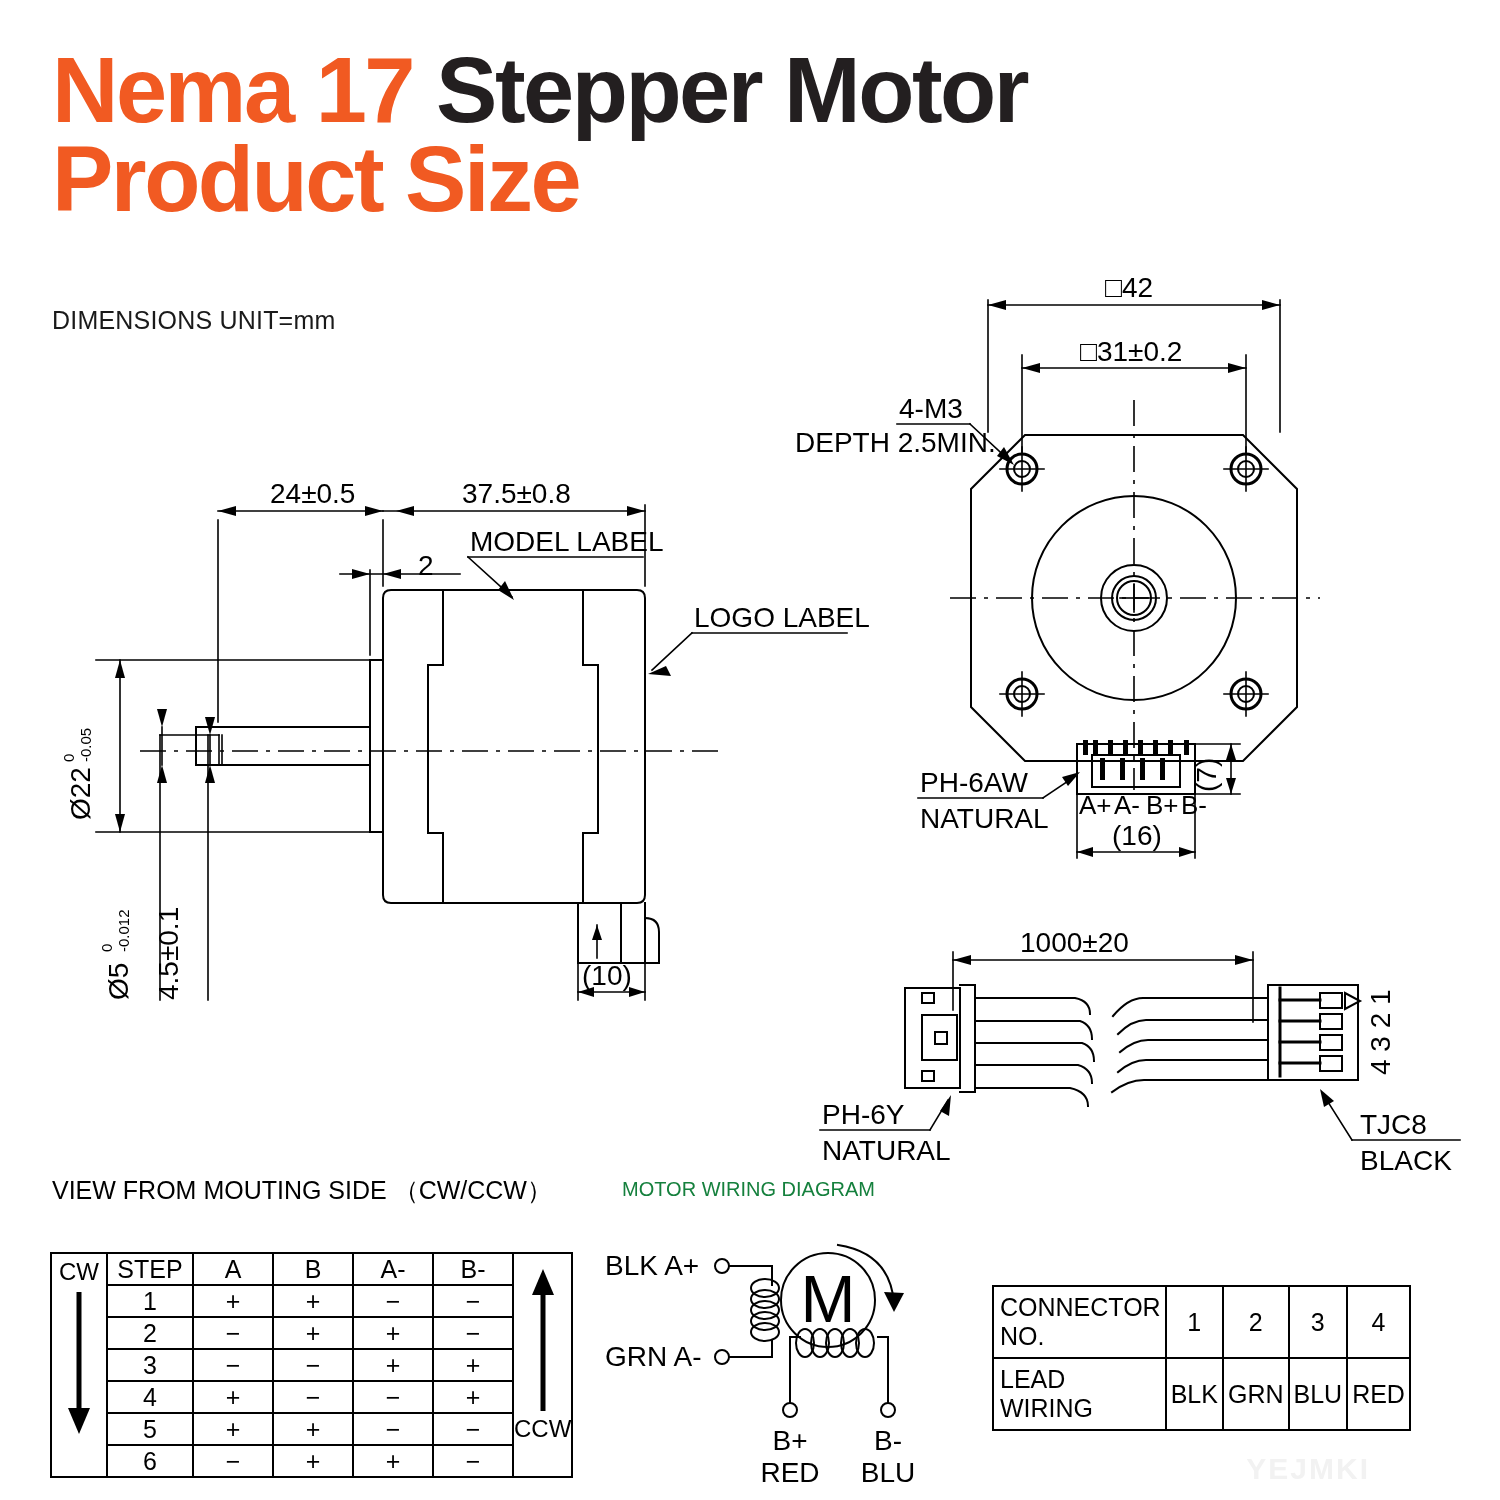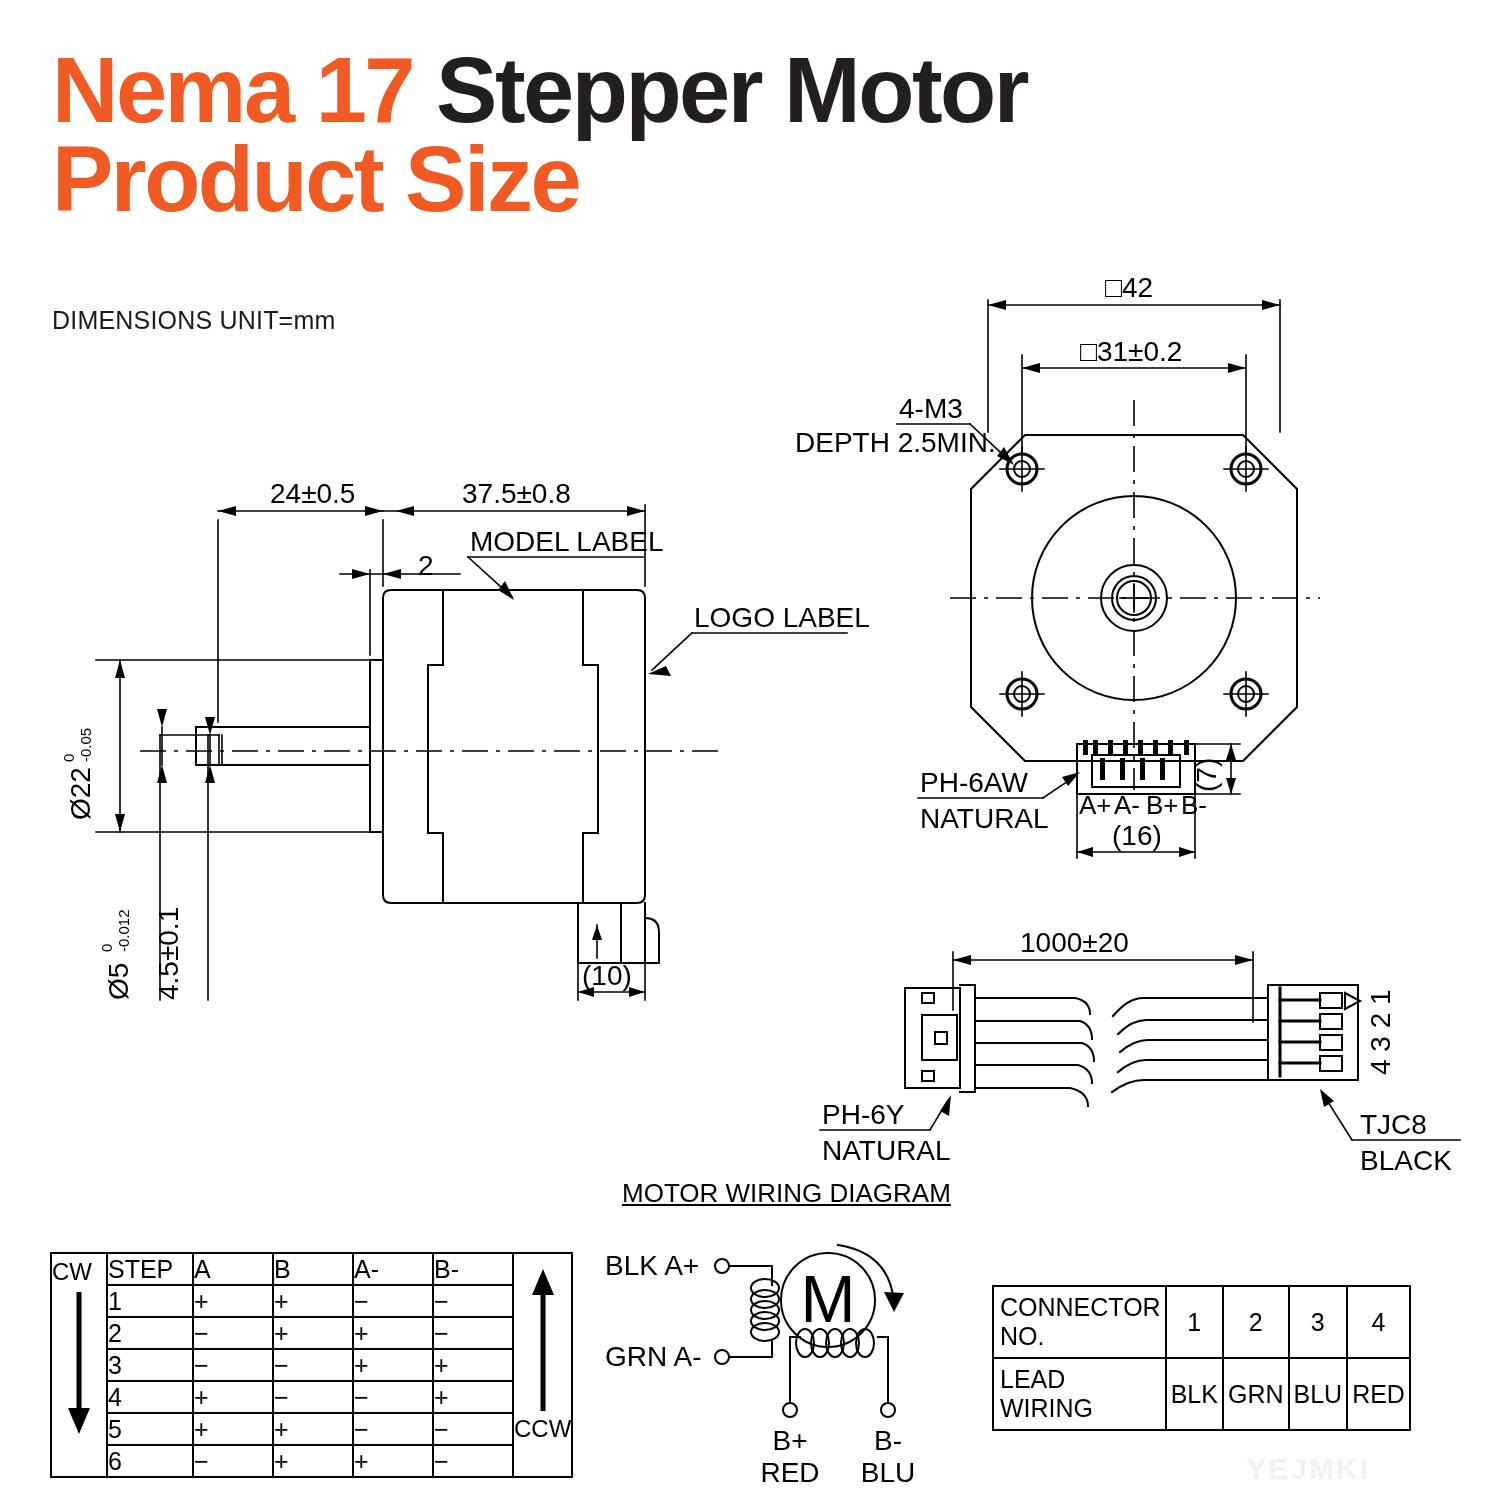--- a/index.html
+++ b/index.html
@@ -66,21 +66,21 @@
   .txt-l{ font-family:"Liberation Sans", sans-serif; font-size:28px; fill:#000; }
   .fillblk { fill:#000; stroke:none; }
   
   .tbl-wrap { position:absolute; }
   table.seq {
     border-collapse: collapse;
     font-family: "Liberation Sans", sans-serif;
   }
   table.seq td, table.seq th {
     border: 2px solid #000;
-    text-align: left;
+    text-align: center;
     font-weight: normal;
     font-size: 25px;
     padding: 0;
     height: 30px;
     color: #000;
   }
   .cw-cell, .ccw-cell {
     border: 2px solid #000;
     vertical-align: top;
     width: 54px;
@@ -92,24 +92,23 @@
     top: 1175px;
     font-size: 25px;
     line-height: 1.22;
     white-space: nowrap;
     color:#000;
   }
   .wiring-caption {
     position: absolute;
     left: 622px;
     top: 1178px;
-    font-size: 26px;
+    font-size: 20px;
     white-space: nowrap;
-    color:#000000;
-    text-decoration:underline;
+    color:#15803d;
   }
   table.conn {
     border-collapse: collapse;
     font-family:"Liberation Sans", sans-serif;
   }
   table.conn td {
     border: 2px solid #000;
     font-size: 25px;
     text-align: center;
     padding: 6px 4px;
@@ -435,20 +434,21 @@
       <circle class="ln" cx="790" cy="1410" r="7"></circle>
       <circle class="ln" cx="888" cy="1410" r="7"></circle>
       <text class="txt-l" x="790" y="1450" text-anchor="middle">B+</text>
       <text class="txt-l" x="790" y="1482" text-anchor="middle">RED</text>
       <text class="txt-l" x="888" y="1450" text-anchor="middle">B-</text>
       <text class="txt-l" x="888" y="1482" text-anchor="middle">BLU</text>
     </g>
   </svg>
 
   <div class="phase-caption">
+    <div>VIEW FROM MOUTING SIDE （CW/CCW）</div>
   </div>
 
   <div class="tbl-wrap" style="left:50px; top:1252px;">
     <table class="seq">
       <tbody>
           <tr>
         <td class="cw-cell" rowspan="7">
           <div style="padding-top:4px;">
             <div style="font-size:24px;">CW</div>
             <svg width="50" height="150" style="display:block;margin:2px auto 0;">

